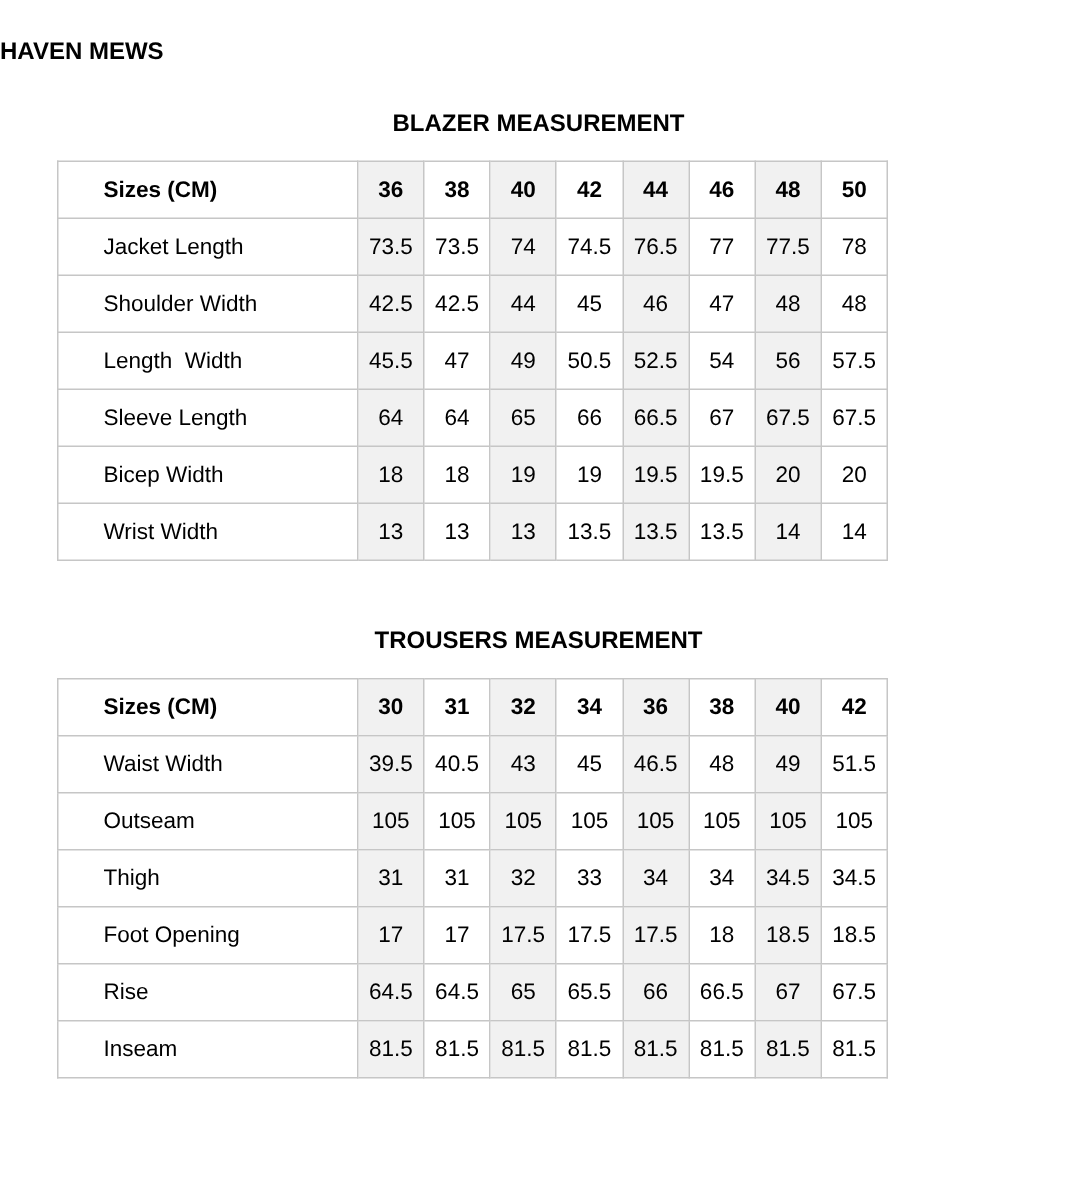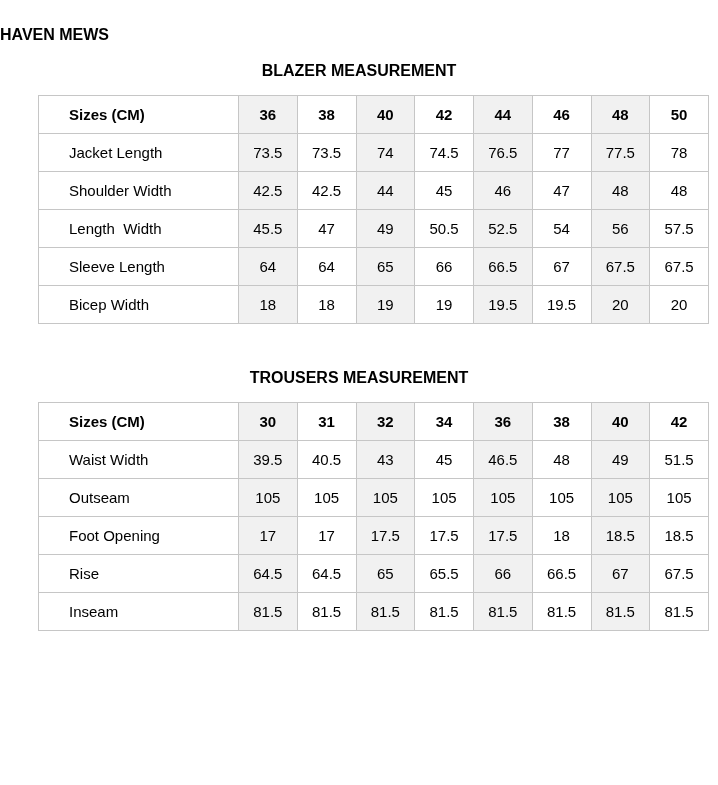--- a/index.html
+++ b/index.html
@@ -20,32 +20,32 @@
     overflow: hidden;
   }
   .doc-title {
     margin-top: 27px;
     text-align: left;
     font-size: 16px;
     font-weight: bold;
     line-height: 16px;
   }
   .table-title {
-    margin-top: 20px;
+    margin-top: 32px;
     text-align: center;
     font-size: 16px;
     font-weight: bold;
     line-height: 16px;
   }
   .table-title.second {
     margin-top: 46px;
   }
   table {
     margin: 16px 0 0 38px;
-    width: 671px;
+    width: 554px;
     border-collapse: collapse;
     table-layout: fixed;
     font-size: 15px;
   }
   col.label-col { width: 200px; }
   th, td {
     border: 1px solid var(--border);
     height: 38px;
     vertical-align: middle;
     overflow: hidden;
@@ -144,20 +144,31 @@
         <td class="label-cell">Bicep Width</td>
         <td class="num shade">18</td>
         <td class="num">18</td>
         <td class="num shade">19</td>
         <td class="num">19</td>
         <td class="num shade">19.5</td>
         <td class="num">19.5</td>
         <td class="num shade">20</td>
         <td class="num">20</td>
       </tr>
+      <tr>
+        <td class="label-cell">Wrist Width</td>
+        <td class="num shade">13</td>
+        <td class="num">13</td>
+        <td class="num shade">13</td>
+        <td class="num">13.5</td>
+        <td class="num shade">13.5</td>
+        <td class="num">13.5</td>
+        <td class="num shade">14</td>
+        <td class="num">14</td>
+      </tr>
     </tbody>
 </table>
 
 <div class="table-title second">TROUSERS MEASUREMENT</div>
 
 <table>
   <colgroup>
     <col class="label-col">
     <col>
       <col>
@@ -198,20 +209,31 @@
         <td class="num shade">105</td>
         <td class="num">105</td>
         <td class="num shade">105</td>
         <td class="num">105</td>
         <td class="num shade">105</td>
         <td class="num">105</td>
         <td class="num shade">105</td>
         <td class="num">105</td>
       </tr>
       <tr>
+        <td class="label-cell">Thigh</td>
+        <td class="num shade">31</td>
+        <td class="num">31</td>
+        <td class="num shade">32</td>
+        <td class="num">33</td>
+        <td class="num shade">34</td>
+        <td class="num">34</td>
+        <td class="num shade">34.5</td>
+        <td class="num">34.5</td>
+      </tr>
+      <tr>
         <td class="label-cell">Foot Opening</td>
         <td class="num shade">17</td>
         <td class="num">17</td>
         <td class="num shade">17.5</td>
         <td class="num">17.5</td>
         <td class="num shade">17.5</td>
         <td class="num">18</td>
         <td class="num shade">18.5</td>
         <td class="num">18.5</td>
       </tr>

